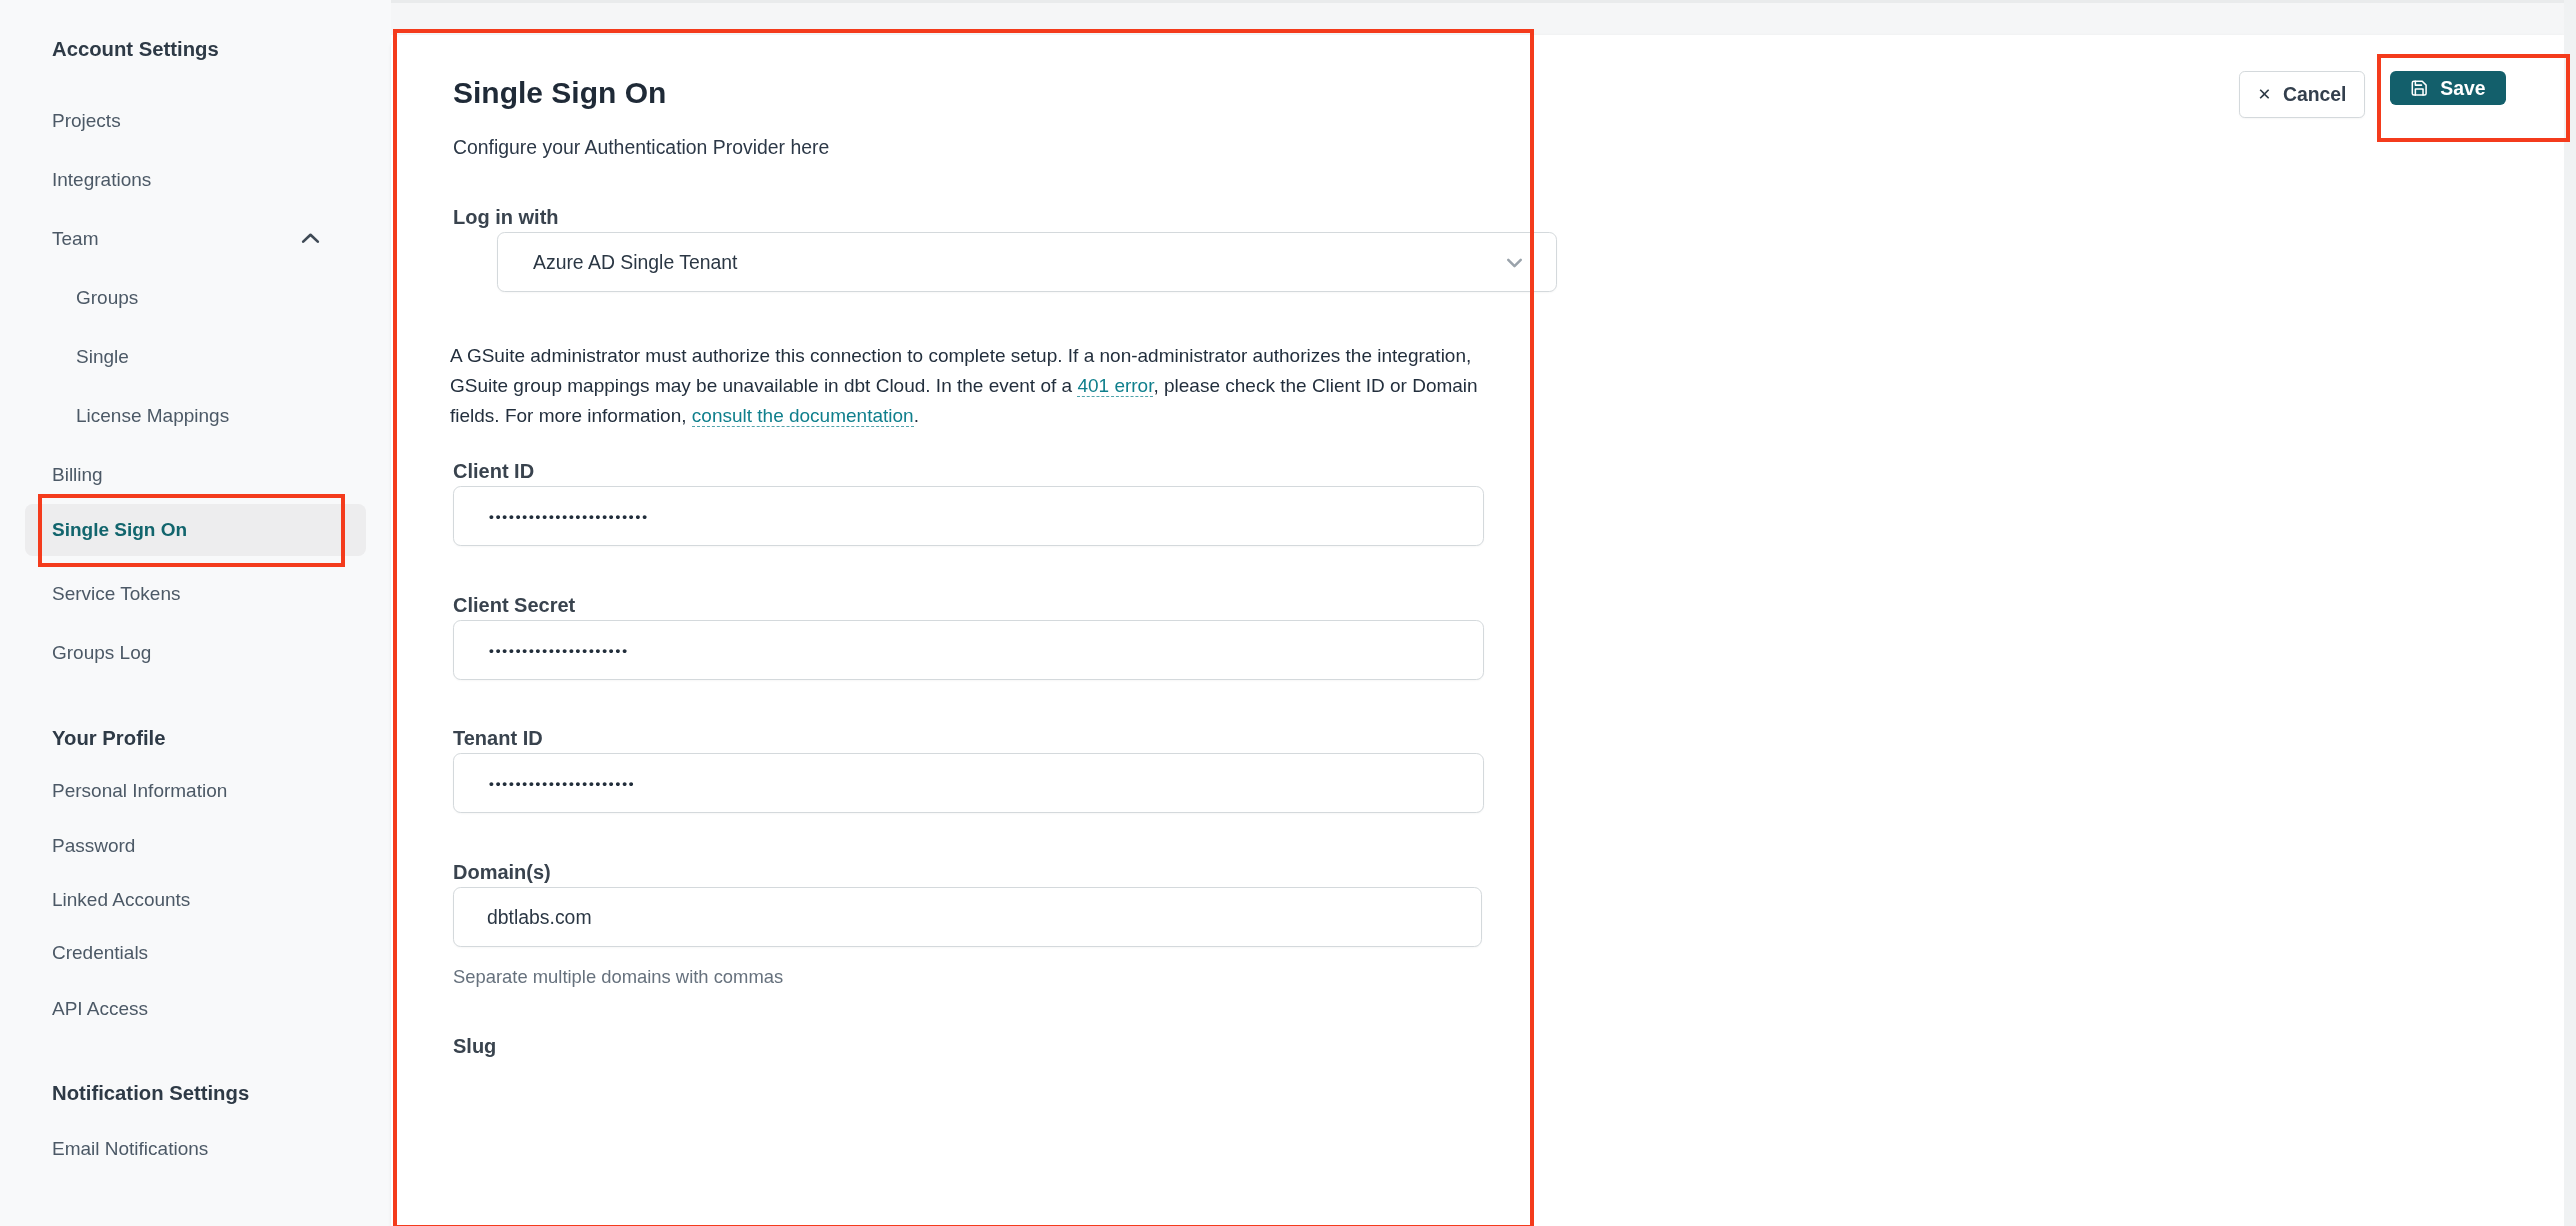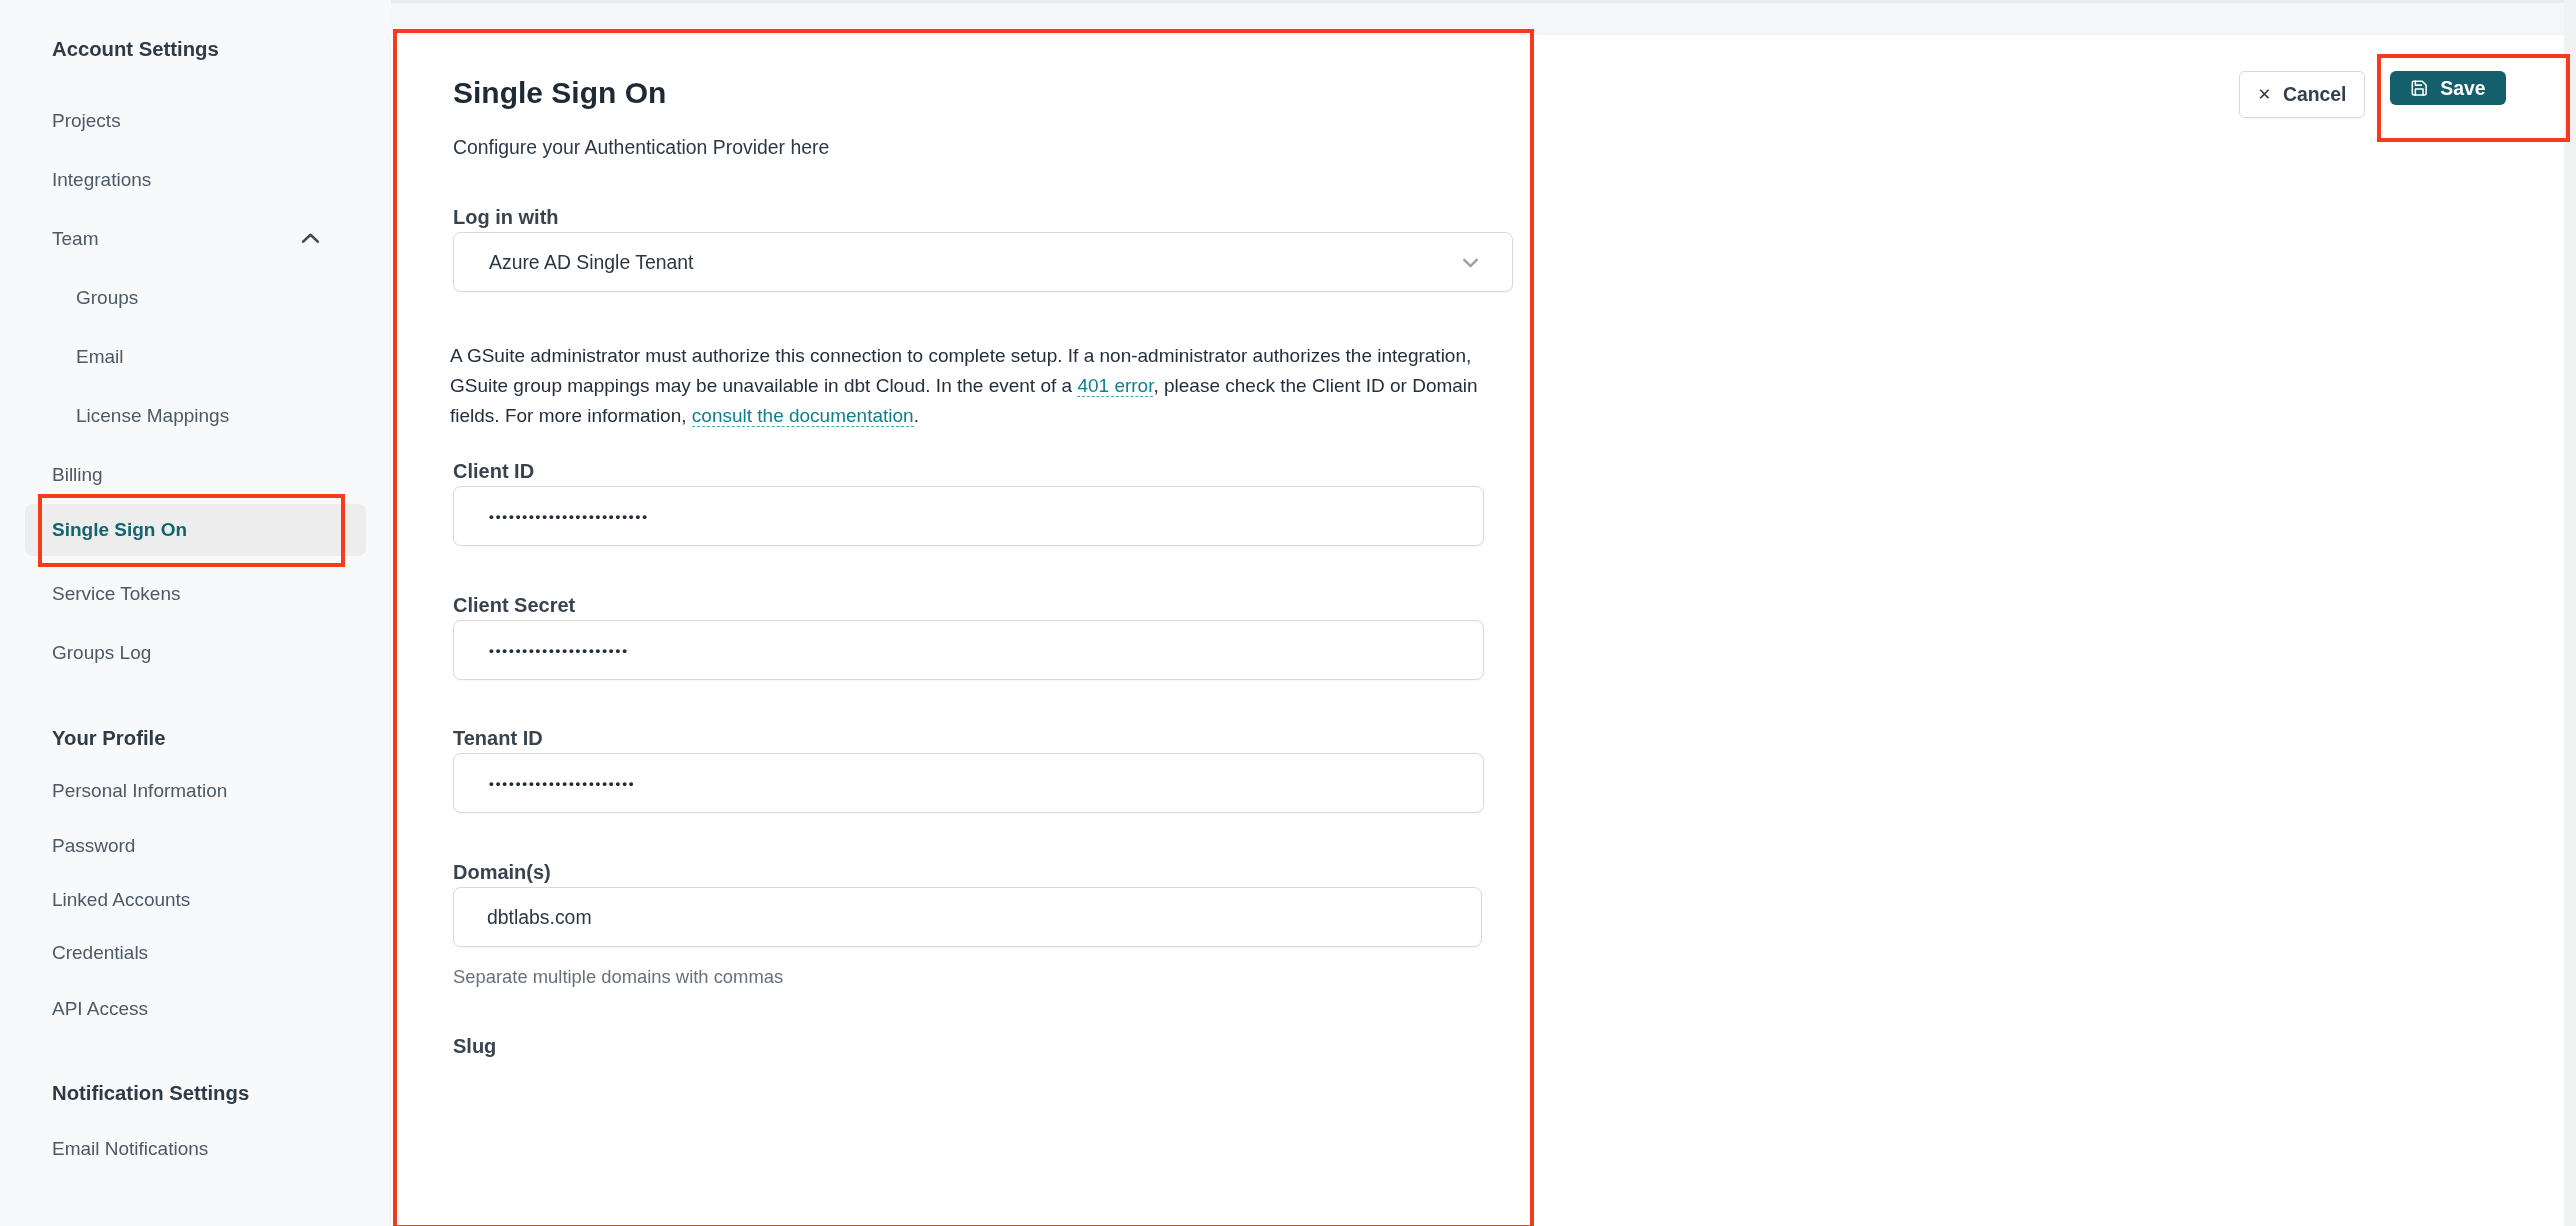--- a/index.html
+++ b/index.html
@@ -25,21 +25,21 @@
     border-radius:13.6px 0 0 0;box-shadow:0 1px 3.9px rgba(26,34,44,0.07);}
   .right-sliver{position:absolute;left:2564px;top:0;width:11.6px;height:1226px;background:#f0f2f3;}
 
   
   .page-title{position:absolute;left:453px;top:76px;font-size:30px;font-weight:700;color:#1f2a37;}
   .page-subtitle{position:absolute;left:453px;top:136px;font-size:19.4px;color:#2c3847;}
   .field-label{position:absolute;left:453px;font-size:20px;font-weight:700;color:#39434e;}
   .input,.select{position:absolute;left:453px;width:994px;height:58px;background:#ffffff;
     border:1px solid #d4d9dc;border-radius:7.7px;box-shadow:0 1px 1.9px rgba(0,0,0,0.03);
     font-family:"Liberation Sans","DejaVu Sans",sans-serif;}
-  .select{display:flex;align-items:center;padding:0 29px 0 35px;box-sizing:content-box;cursor:pointer;}
+  .select{display:flex;align-items:center;padding:0 29px 0 35px;box-sizing:content-box;cursor:pointer;margin-left:44px;}
   .select-value{flex:1;font-size:19.4px;color:#2b3744;}
   .chevron-down{width:25px;height:25px;}
   input.input{padding:0 0 0 33px;font-size:19.4px;color:#2b3744;outline:none;}
   input.masked{font-size:13.6px;letter-spacing:1.9px;font-weight:700;color:#222e3b;padding-left:35px;}
   .notice{position:absolute;left:450px;top:322px;width:1041px;font-size:19px;
     line-height:30px;color:#232f3d;}
   .notice a{color:#0f7f8c;text-decoration:none;border-bottom:1.5px dashed #4fa3ac;cursor:pointer;}
   .help-text{position:absolute;left:453px;top:966px;font-size:18.4px;color:#66717d;}
 
   
@@ -65,21 +65,21 @@
     <div class="active-pill"></div>
 
     <div class="nav-header" style="top:35px">Account Settings</div>
     <div class="nav-item" style="top:106px">Projects</div>
     <div class="nav-item" style="top:165px">Integrations</div>
     <div class="nav-item" style="top:224px">Team</div>
     <svg class="team-chevron" viewBox="0 0 24 24" fill="none" stroke="#3f4a55" stroke-width="2.6" stroke-linecap="round" stroke-linejoin="round">
         <polyline points="5 15 12 8.5 19 15"></polyline>
       </svg>
     <div class="nav-item sub" style="top:283px">Groups</div>
-    <div class="nav-item sub" style="top:342px">Email</div>
+    <div class="nav-item sub" style="top:342px">Single</div>
     <div class="nav-item sub" style="top:401px">License Mappings</div>
     <div class="nav-item" style="top:460px">Billing</div>
     <div class="nav-item active" style="top:515px">Single Sign On</div>
     <div class="nav-item" style="top:579px">Service Tokens</div>
     <div class="nav-item" style="top:638px">Groups Log</div>
 
     <div class="nav-header" style="top:724px">Your Profile</div>
     <div class="nav-item" style="top:776px">Personal Information</div>
     <div class="nav-item" style="top:831px">Password</div>
     <div class="nav-item" style="top:885px">Linked Accounts</div>

